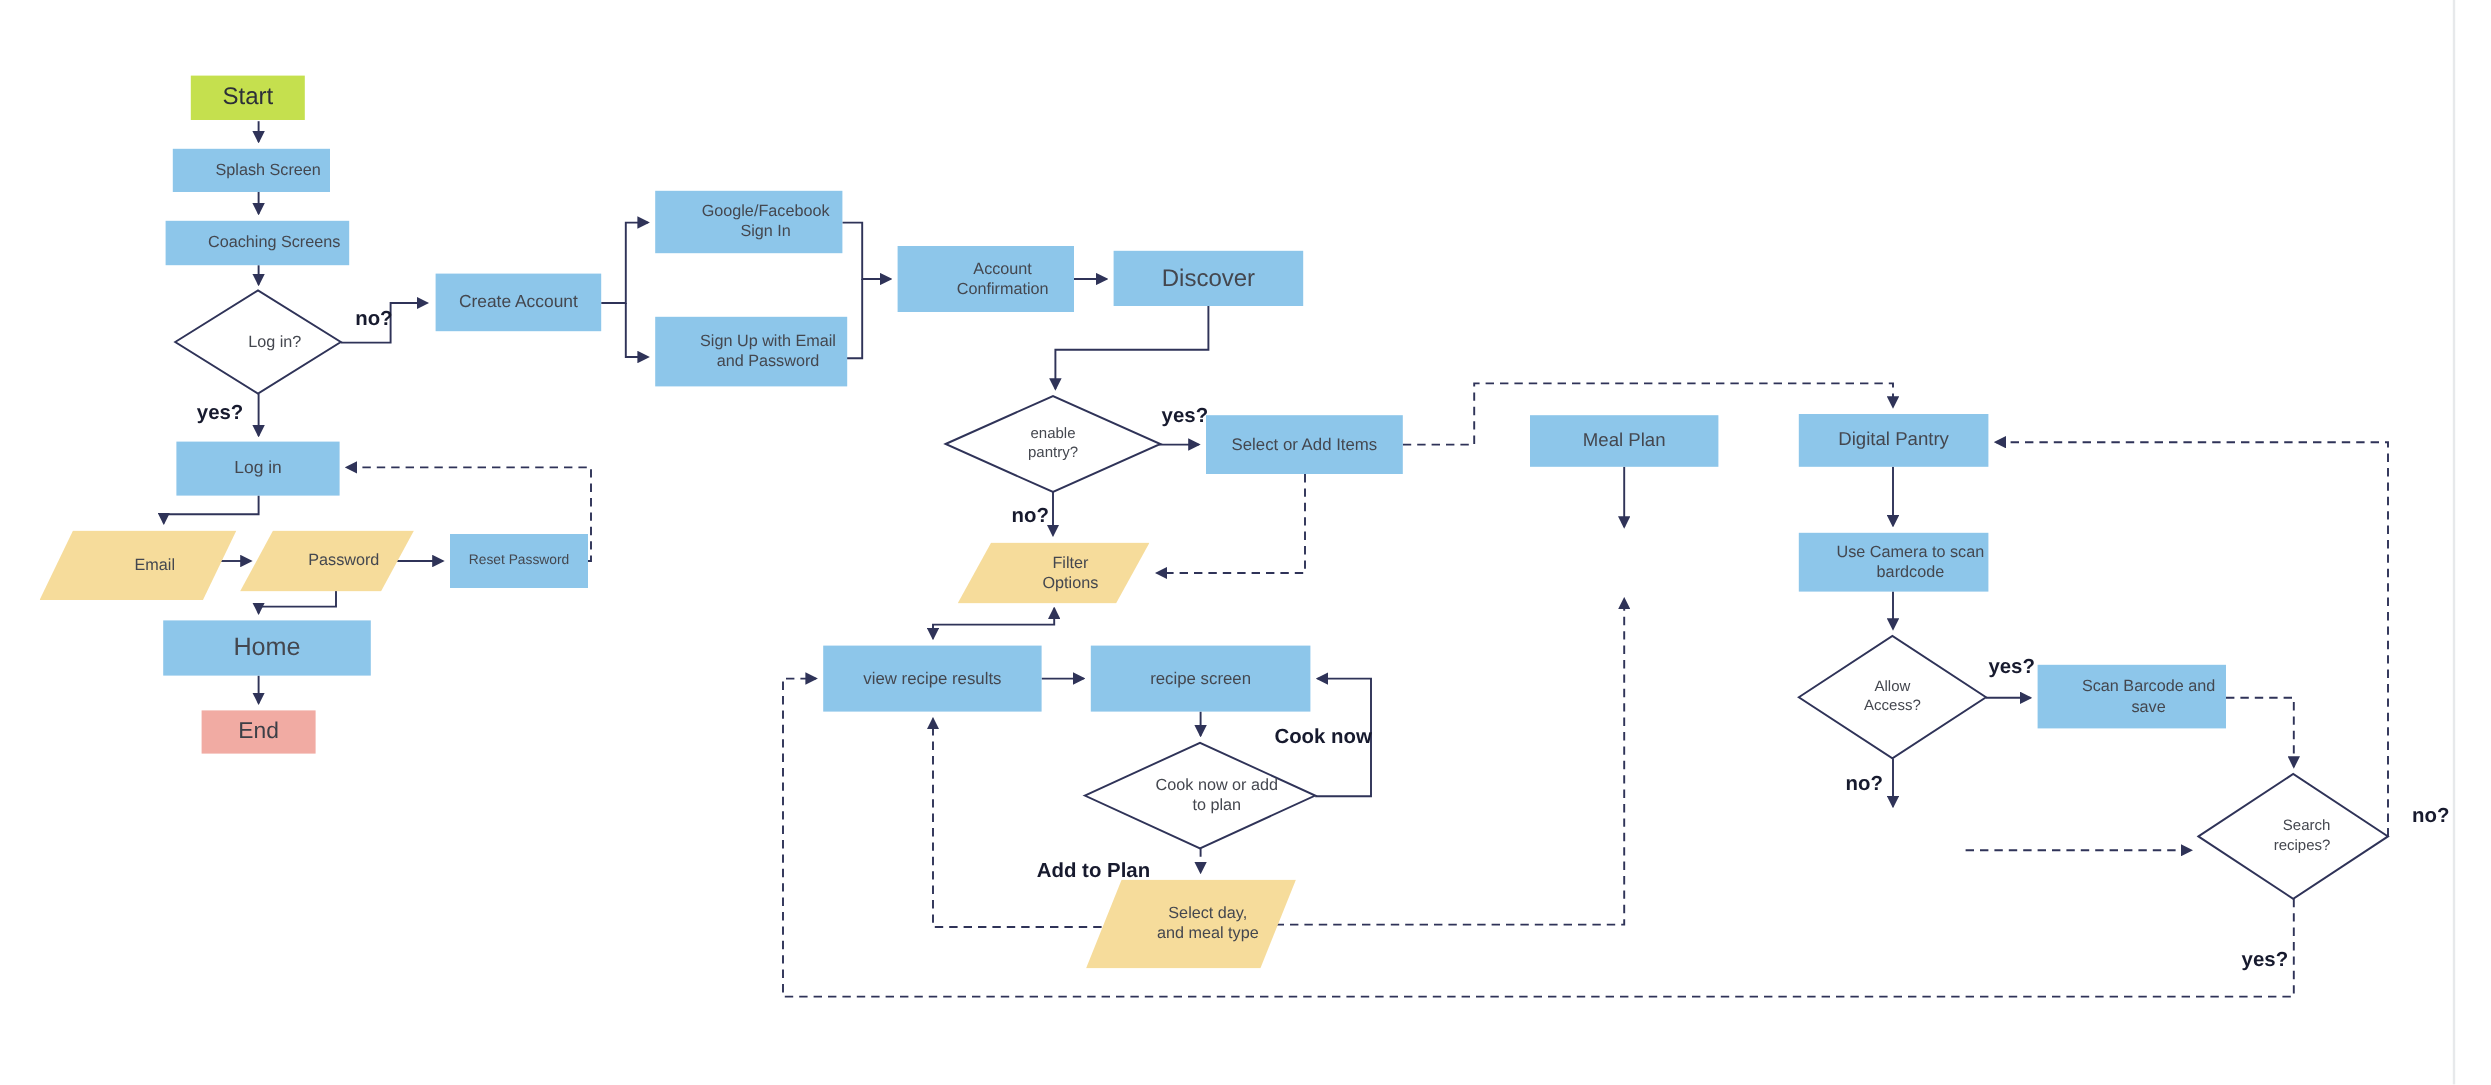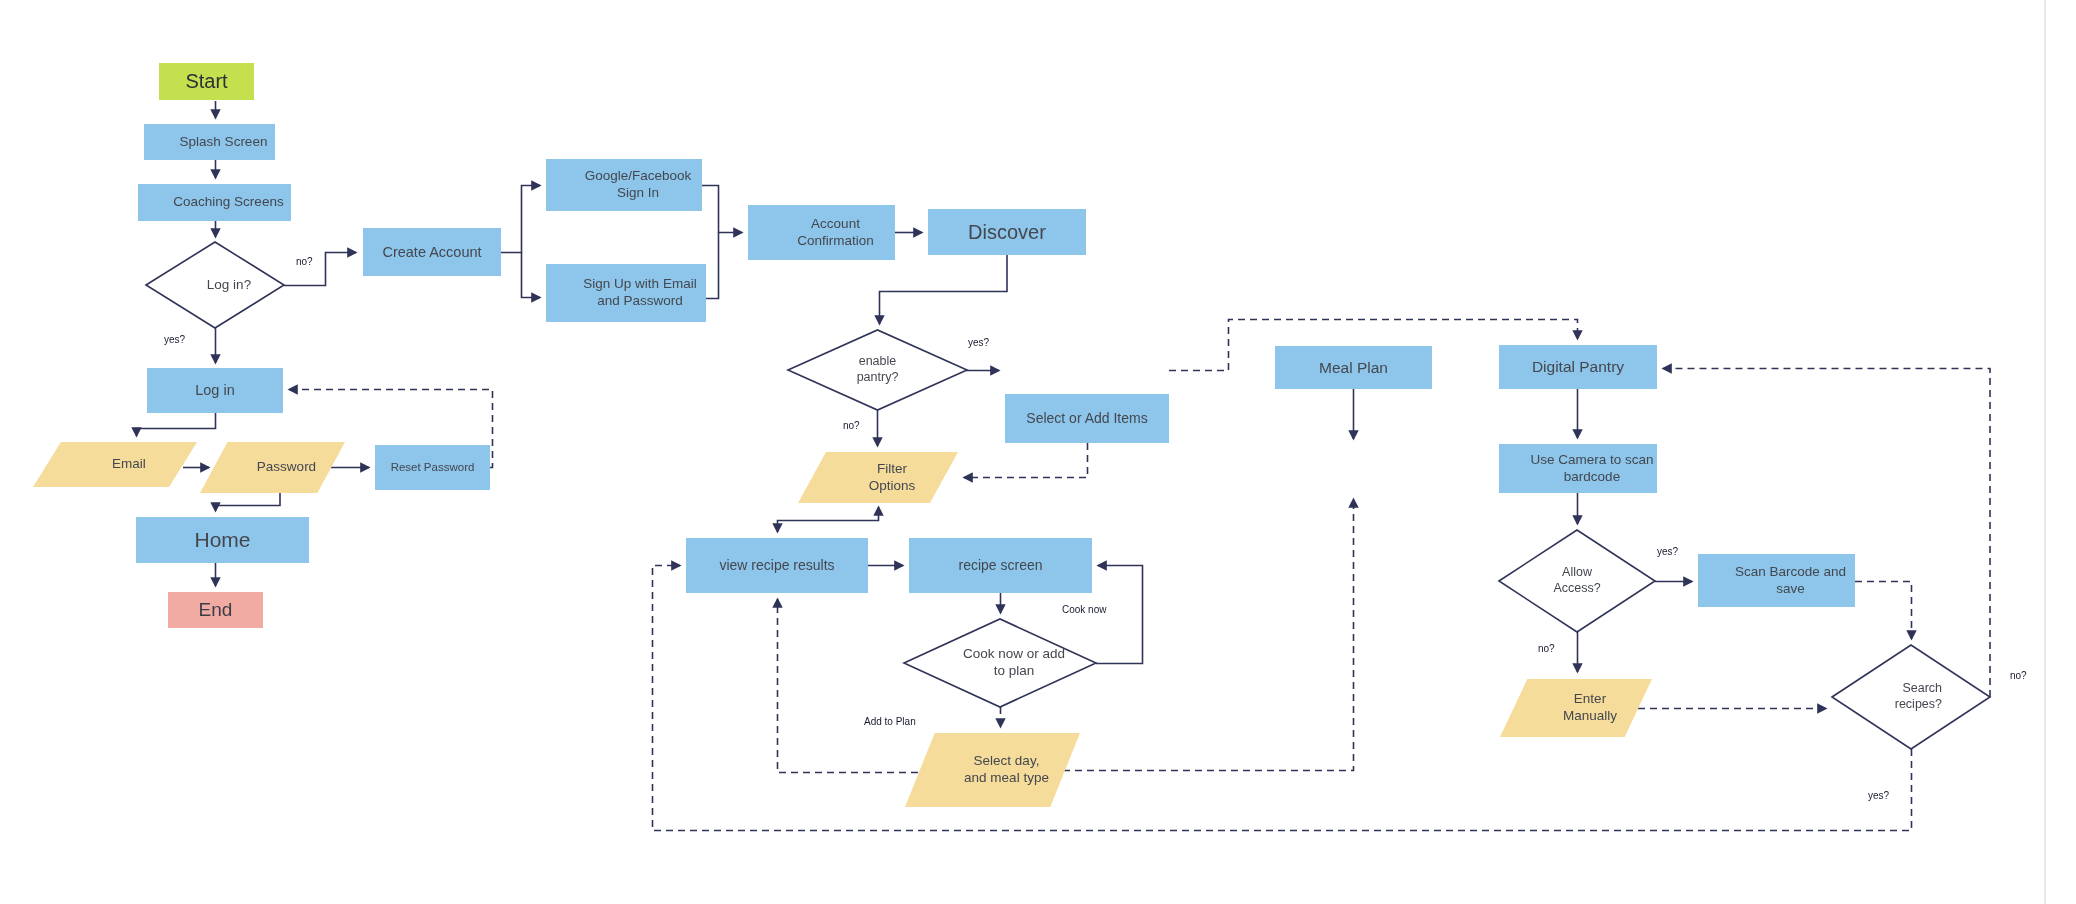--- a/index.html
+++ b/index.html
@@ -24,21 +24,21 @@
     box-sizing:border-box;
   }
   .proc{background:#8dc6ea;}
   .io{background:#f6dc9b;}
   .startfill{background:#c5e04e;color:#2c2f38;}
   .endfill{background:#f1aba3;color:#3c3f47;}
   .dtext{background:transparent;}
   .inner{display:block;}
   .elabel{
     position:absolute;
-    font-size:10px;font-weight:400;color:#171a2e;
+    font-size:17px;font-weight:700;color:#171a2e;
     white-space:nowrap;
   }
   .fs20{font-size:20px;}
   .fs21{font-size:21px;}
   .fs19{font-size:19px;}
   .fs155{font-size:15.5px;}
   .fs145{font-size:14.5px;}
   .fs14{font-size:14px;}
   .fs135{font-size:13.5px;padding-left:28px;}
   .fs125{font-size:12.5px;}
@@ -129,21 +129,21 @@
   </div>
 
   <div class="node proc fs135" style="left:748px;top:205px;width:147px;height:55px;">
     <span class="inner" style="width:100px;">Account Confirmation</span>
   </div>
 
   <div class="node proc fs20" style="left:928px;top:209px;width:158px;height:46px;">
     <span class="inner">Discover</span>
   </div>
 
-  <div class="node proc fs14" style="left:1005px;top:346px;width:164px;height:49px;margin-top:48px;">
+  <div class="node proc fs14" style="left:1005px;top:346px;width:164px;height:49px;">
     <span class="inner">Select or Add Items</span>
   </div>
 
   <div class="node proc fs14" style="left:686px;top:538px;width:182px;height:55px;">
     <span class="inner">view recipe results</span>
   </div>
 
   <div class="node proc fs14" style="left:909px;top:538px;width:183px;height:55px;">
     <span class="inner">recipe screen</span>
   </div>
@@ -174,39 +174,36 @@
   </div>
 
   <div class="node proc fs21" style="left:136px;top:517px;width:173px;height:46px;">
     <span class="inner">Home</span>
   </div>
 
   <div class="node endfill fs19" style="left:168px;top:592px;width:95px;height:36px;">
     <span class="inner">End</span>
   </div>
 
-  <div class="node io fs135" style="left:33px;top:442px;width:164px;height:45px;clip-path:polygon(17% 0,100% 0,83% 100%,0 100%);">
+  <div class="node io fs135" style="left:33px;top:442px;width:164px;height:58px;clip-path:polygon(17% 0,100% 0,83% 100%,0 100%);">
     <span class="inner">Email</span>
   </div>
 
   <div class="node io fs135" style="left:200px;top:442px;width:145px;height:51px;clip-path:polygon(19% 0,100% 0,81% 100%,0 100%);">
     <span class="inner">Password</span>
   </div>
 
   <div class="node io fs135" style="left:798px;top:452px;width:160px;height:51px;clip-path:polygon(17.5% 0,100% 0,82.5% 100%,0 100%);">
     <span class="inner" style="width:70px;">Filter Options</span>
   </div>
 
   <div class="node io fs135" style="left:905px;top:733px;width:175px;height:74px;clip-path:polygon(17% 0,100% 0,83% 100%,0 100%);">
     <span class="inner" style="width:86px;">Select day, and meal type</span>
   </div>
 
-  <div class="node io fs135" style="left:1500px;top:679px;width:152px;height:58px;clip-path:polygon(18% 0,100% 0,82% 100%,0 100%);">
-    <span class="inner" style="width:76px;">Enter Manually</span>
-  </div>
 
   <div class="node dtext fs135" style="left:146px;top:242px;width:138px;height:86px;">
     <span class="inner">Log in?</span>
   </div>
 
   <div class="node dtext fs125" style="left:788px;top:330px;width:179px;height:80px;">
     <span class="inner" style="width:62px;">enable pantry?</span>
   </div>
 
   <div class="node dtext fs135" style="left:904px;top:619px;width:192px;height:88px;">

